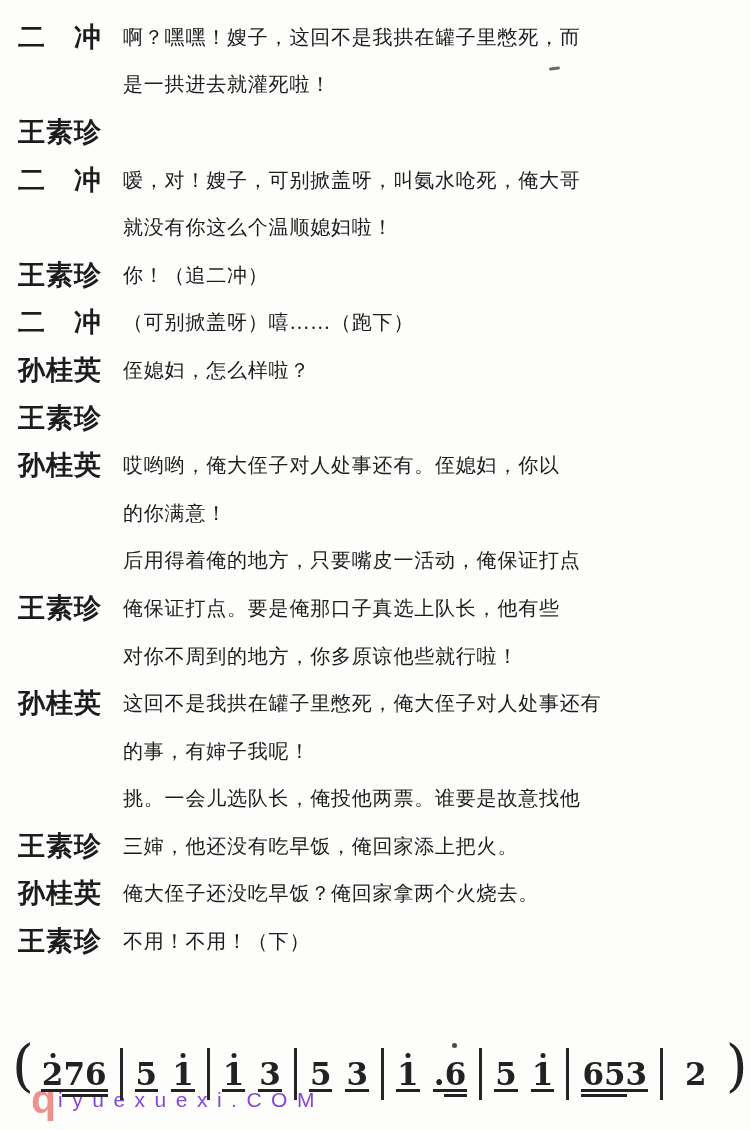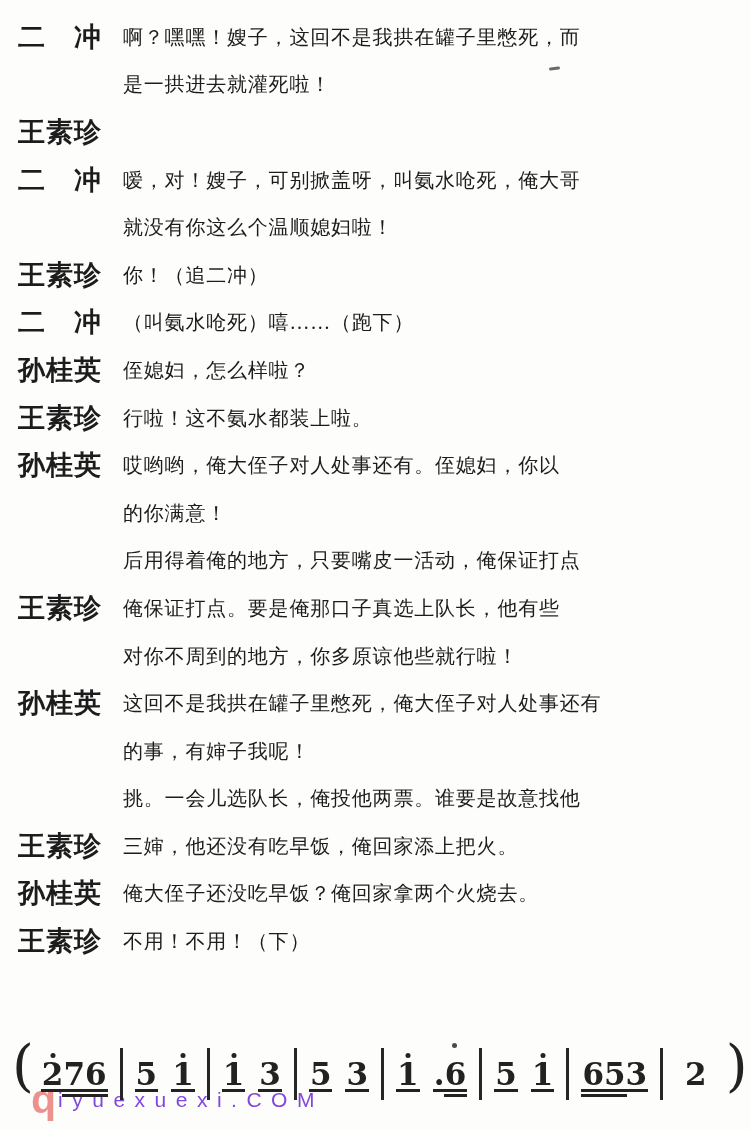--- a/index.html
+++ b/index.html
@@ -81,29 +81,28 @@
     </div>
     <div class="line">
       <span class="text">就没有你这么个温顺媳妇啦！</span>
     </div>
     <div class="line">
       <span class="speaker">王素珍</span>
       <span class="text">你！（追二冲）</span>
     </div>
     <div class="line">
       <span class="speaker">二　冲</span>
-      <span class="text">（叫氨水呛死）嘻……（跑下）</span>
+      <span class="text">（可别掀盖呀）嘻……（跑下）</span>
     </div>
     <div class="line">
       <span class="speaker">孙桂英</span>
       <span class="text">侄媳妇，怎么样啦？</span>
     </div>
     <div class="line">
       <span class="speaker">王素珍</span>
-      <span class="text">行啦！这不氨水都装上啦。</span>
     </div>
     <div class="line">
       <span class="speaker">孙桂英</span>
       <span class="text">哎哟哟，俺大侄子对人处事还有。侄媳妇，你以</span>
     </div>
     <div class="line">
       <span class="text">的你满意！</span>
     </div>
     <div class="line">
       <span class="text">后用得着俺的地方，只要嘴皮一活动，俺保证打点</span>

